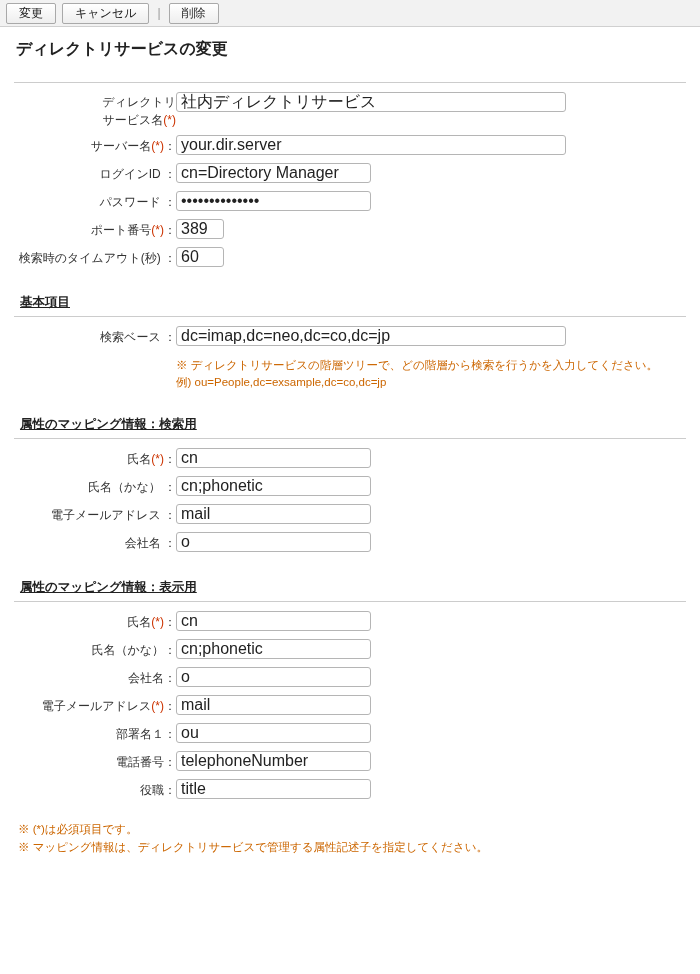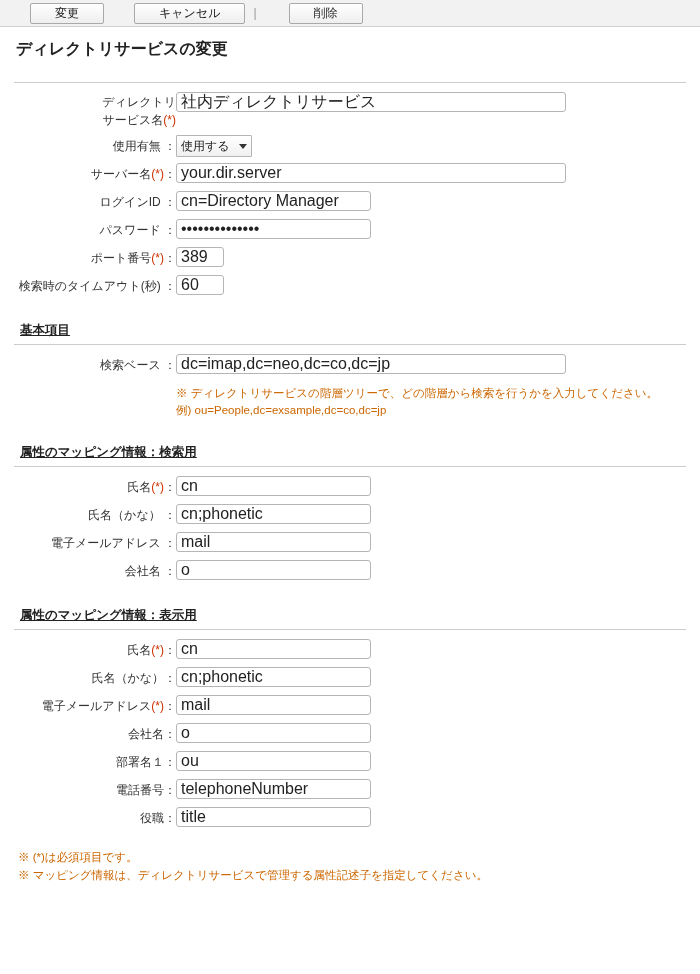--- a/index.html
+++ b/index.html
@@ -23,29 +23,28 @@
     padding: 4px 6px;
     display: flex;
     align-items: center;
     gap: 6px;
     height: 27px;
   }
   .btn {
     background: linear-gradient(#ffffff, #eeeeee);
     border: 1px solid #a9a9a9;
     border-radius: 2px;
-    padding: 2px 24px;
+    padding: 2px 12px;
     font-size: 12px;
     color: #222;
     line-height: 15px;
     min-width: 44px;
     text-align: center;
     cursor: pointer;
     font-family: "Liberation Sans", sans-serif;
-    margin-left: 24px;
   }
   .toolbar-sep {
     color: #999;
     padding: 0 2px;
     font-size: 12px;
   }
   
   .content {
     padding: 0 14px 0 14px;
   }
@@ -174,31 +173,20 @@
           <tr>
         <td class="label two-line">
           <div>ディレクトリ</div>
           <div><span>サービス名</span><span class="req">(*)</span></div>
         </td>
         <td class="field">
           <input class="txt w-390" type="text" value="社内ディレクトリサービス" style="">
         </td>
       </tr>
       <tr>
-        <td class="label">使用有無 ：</td>
-        <td class="field">
-          <span class="sel-wrap">
-            <select class="sel">
-              <option>使用する</option>
-            </select>
-            <span class="sel-arrow"></span>
-          </span>
-        </td>
-      </tr>
-      <tr>
         <td class="label"><span>サーバー名</span><span class="req">(*)</span><span>：</span></td>
         <td class="field">
           <input class="txt w-390" type="text" value="your.dir.server" style="">
         </td>
       </tr>
       <tr>
         <td class="label">ログインID ：</td>
         <td class="field">
           <input class="txt w-195" type="text" value="cn=Directory Manager" style="">
         </td>
@@ -279,29 +267,29 @@
           <input class="txt w-195" type="text" value="cn" style="">
         </td>
       </tr>
       <tr>
         <td class="label"><span>氏名（かな）</span><span class="req"></span><span>：</span></td>
         <td class="field">
           <input class="txt w-195" type="text" value="cn;phonetic" style="">
         </td>
       </tr>
       <tr>
+        <td class="label"><span>会社名</span><span class="req"></span><span>：</span></td>
+        <td class="field">
+          <input class="txt w-195" type="text" value="o" style="">
+        </td>
+      </tr>
+      <tr>
         <td class="label"><span>電子メールアドレス</span><span class="req">(*)</span><span>：</span></td>
         <td class="field">
           <input class="txt w-195" type="text" value="mail" style="">
-        </td>
-      </tr>
-      <tr>
-        <td class="label"><span>会社名</span><span class="req"></span><span>：</span></td>
-        <td class="field">
-          <input class="txt w-195" type="text" value="o" style="">
         </td>
       </tr>
       <tr>
         <td class="label"><span>部署名１</span><span class="req"></span><span>：</span></td>
         <td class="field">
           <input class="txt w-195" type="text" value="ou" style="">
         </td>
       </tr>
       <tr>
         <td class="label"><span>電話番号</span><span class="req"></span><span>：</span></td>

